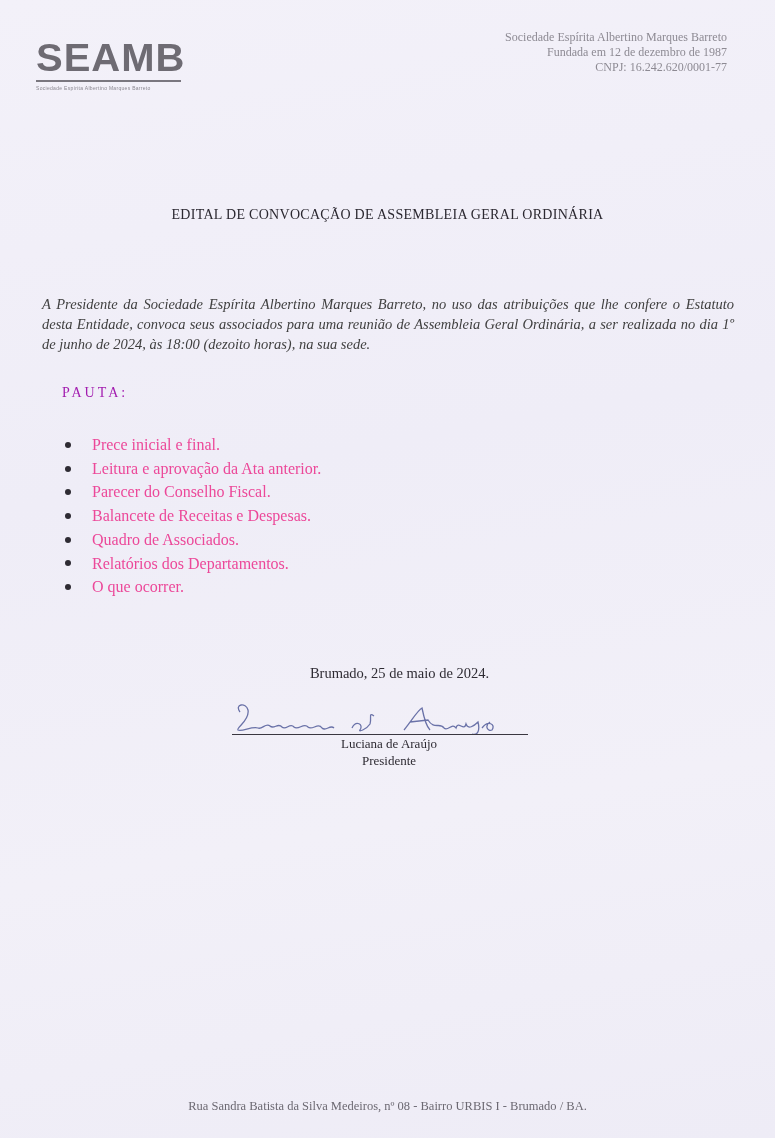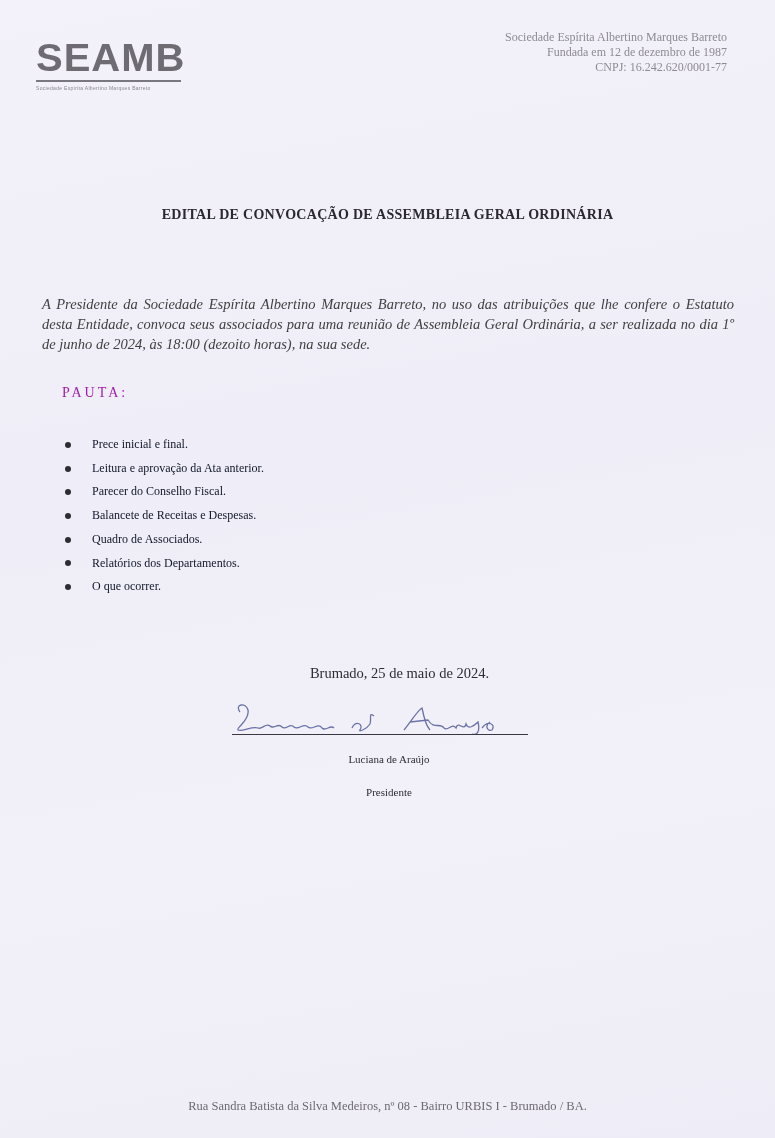--- a/index.html
+++ b/index.html
@@ -24,48 +24,47 @@
       font-family: "Liberation Sans", sans-serif;
       font-size: 5px; color: #8a8790; margin-top: 3px; letter-spacing: 0.3px;
       white-space: nowrap;
     }
     .header-info {
       position: absolute; right: 48px; top: 30px; text-align: right;
       font-size: 12px; line-height: 15px; color: #8d8a93;
     }
     .title {
       position: absolute; left: 0; right: 0; top: 207px; text-align: center;
-      font-weight: bold; font-size: 14px; letter-spacing: 0.3px; color: #2b2830;
+      font-weight: normal; font-size: 14px; letter-spacing: 0.3px; color: #2b2830;
     }
     .body-para {
       position: absolute; left: 42px; width: 692px; top: 294px;
       font-size: 14.5px; line-height: 20px; text-align: justify; color: #404040; font-style: italic;
     }
     .pauta {
       position: absolute; left: 62px; top: 385px; font-size: 14px;
       letter-spacing: 3px; color: #a21caf;
     }
     .agenda {
       position: absolute; left: 62px; top: 433px; margin: 0; padding: 0; list-style: none;
-      font-size: 12px; line-height: 23.7px; color: #0f172a;
+      font-size: 16px; line-height: 23.7px; color: #ec4899;
     }
     .agenda li { display: flex; align-items: center; }
     .bullet { width: 6px; height: 6px; border-radius: 50%; background: #2e2b33; margin-right: 21px; margin-left: 3px; }
     .date {
       position: absolute; left: 0; width: 775px; top: 665px; text-align: center;
       font-size: 14.5px; color: #2e2b33; padding-left: 12px;
     }
     .sign-block { position: absolute; left: 232px; top: 700px; width: 296px; }
     .signature { height: 34px; position: relative; }
     .signature svg { position: absolute; left: 0; top: 0; }
     .sign-line { height: 1px; background: #3a3740; }
     .signer-name, .signer-role {
-      text-align: center; font-size: 11px; line-height: 17px; color: #2e2b33;
+      text-align: center; font-size: 13px; line-height: 17px; color: #2e2b33;
       padding-left: 18px;
-      margin-top: 16px;
     }
     .footer {
       position: absolute; left: 0; right: 0; top: 1099px; text-align: center;
       font-size: 12.5px; color: #6c6972;
     }
   </style>
 </head>
 <body>
 
 <div class="logo">

